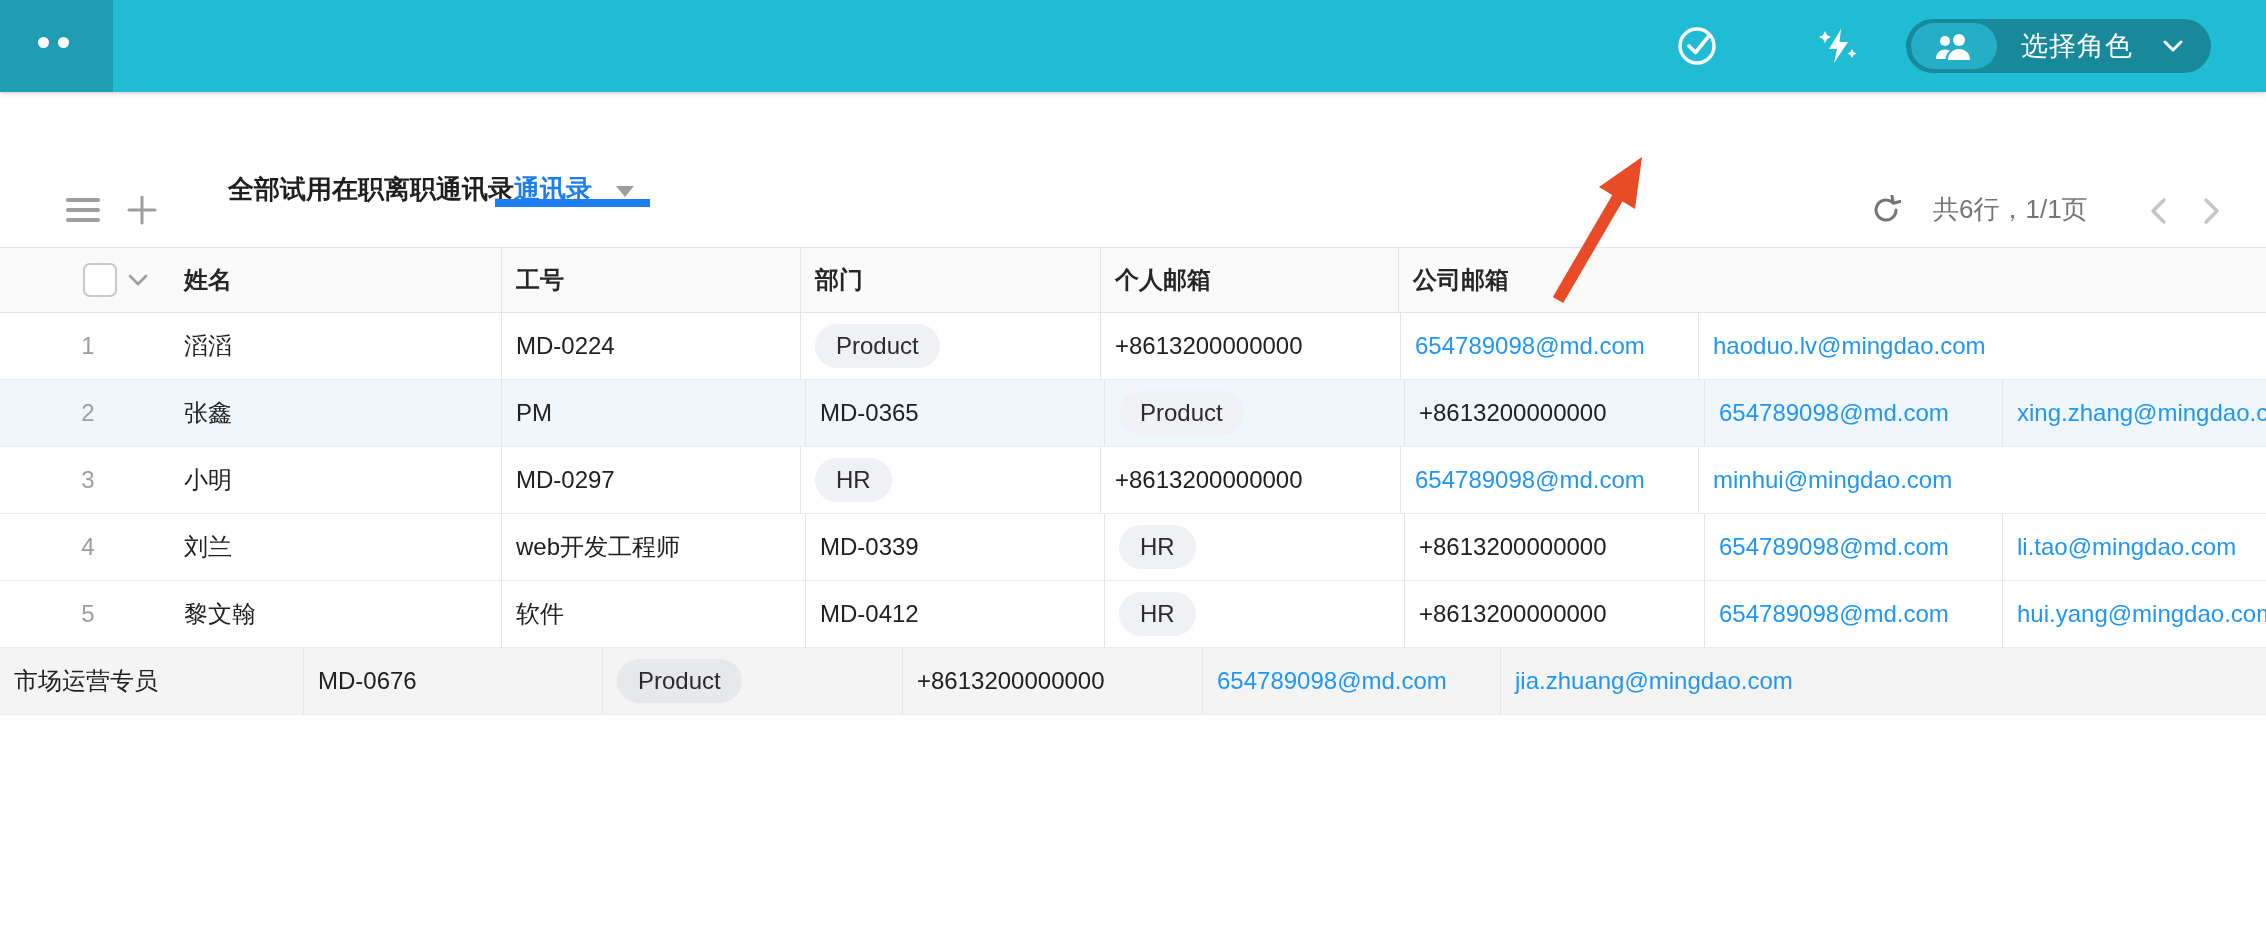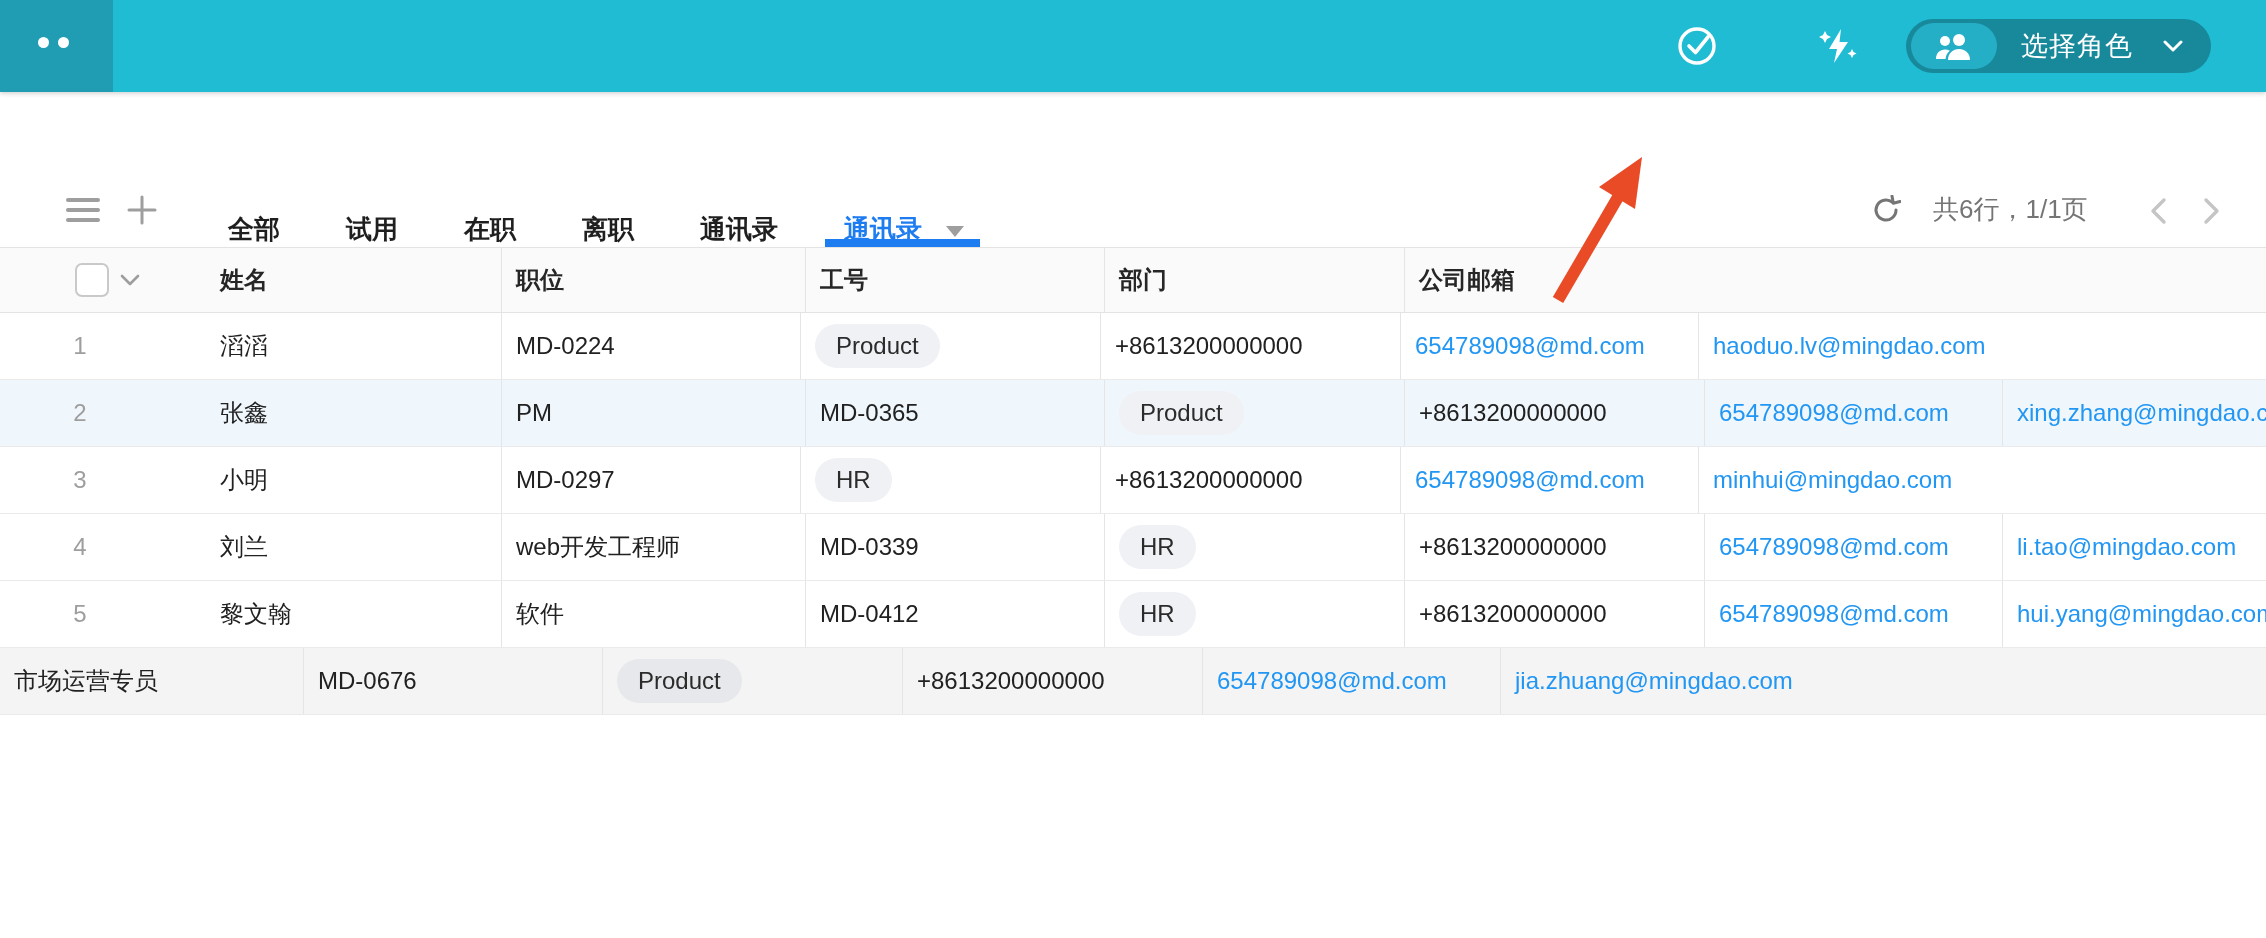--- a/index.html
+++ b/index.html
@@ -28,21 +28,21 @@
   .hdr-ic{position:absolute;cursor:pointer;}
   .drafts{position:absolute;left:1956px;top:126px;font-size:26px;color:#595959;cursor:pointer;}
   .new-record-btn{position:absolute;left:2083px;top:108px;width:150px;height:68px;border-radius:34px;
                   background:#1FBCD4;color:#fff;display:flex;align-items:center;justify-content:center;
                   font-size:28px;cursor:pointer;}
   .new-record-btn .plus{font-size:32px;font-weight:400;margin-right:10px;margin-top:-3px;}
 
   
   .tabs-row{position:absolute;left:0;top:172px;width:2266px;height:75px;background:#fff;}
   .tabs-ic{position:absolute;cursor:pointer;}
-  .tabs{position:absolute;left:228px;top:0;height:75px;display:flex;gap:66px;align-items:flex-end;}
+  .tabs{position:absolute;left:228px;top:0;height:75px;display:flex;align-items:flex-start;}
   .tab{position:relative;display:flex;align-items:center;font-size:26px;font-weight:600;color:#1f1f1f;cursor:pointer;white-space:nowrap;}
   .tab.active{color:#1E7CF1;}
   .tab.active::after{content:"";position:absolute;left:-19px;right:-16px;bottom:0;height:8px;background:#1E7CF1;}
   .tab .caret{width:0;height:0;border-left:9px solid transparent;border-right:9px solid transparent;
               border-top:11px solid #9E9E9E;margin-left:24px;margin-top:4px;}
   .pg-summary{position:absolute;left:1933px;top:0;height:75px;display:flex;align-items:center;
               font-size:26px;color:#757575;white-space:nowrap;}
   .pg-ic{position:absolute;cursor:pointer;}
 
   
@@ -55,21 +55,21 @@
   .th:last-child,.td:last-child{border-right:none;}
   .row{display:flex;height:67px;background:#fff;border-bottom:1px solid #EAEAEA;box-sizing:border-box;cursor:pointer;}
   .row.selected{background:#EFF6FC;}
   .row.hover{background:#F4F4F4;}
   .sel-zone{width:160px;flex:0 0 160px;display:flex;align-items:center;padding-left:75px;box-sizing:border-box;position:relative;}
   .checkbox{width:30px;height:30px;border:2px solid #C9C9C9;border-radius:7px;background:#fff;flex:0 0 30px;cursor:pointer;}
   .hdr-caret{margin-left:10px;display:flex;}
   .handle{width:160px;flex:0 0 160px;display:flex;align-items:center;justify-content:center;position:relative;}
   .more-dots{position:absolute;left:16px;display:flex;gap:6px;cursor:pointer;}
   .more-dots i{width:6px;height:6px;border-radius:50%;background:#6b6b6b;}
-  .name-cell{padding-left:0;gap:44px;}
+  .name-cell{padding-left:8px;}
   .name-text{margin-left:16px;}
   .tag{background:#F0F1F5;border-radius:22px;height:44px;line-height:44px;padding:0 21px;color:#2b2b2b;}
   .row.hover .tag{background:#E7E8EB;}
   .link{color:#2196F3;}
 
   .arrow-layer{position:absolute;left:0;top:0;width:2266px;height:938px;pointer-events:none;z-index:40;}
   svg{display:block;}
 </style>
 </head>
 <body>
@@ -228,23 +228,23 @@
           <div class="sel-zone">
             <span class="checkbox"></span>
             <span class="hdr-caret">
               <svg width="22" height="14" viewBox="0 0 22 14">
                 <path d="M3 3 L11 11 L19 3" fill="none" stroke="#9E9E9E" stroke-width="2.6" stroke-linecap="round" stroke-linejoin="round"></path>
               </svg>
             </span>
           </div>
           <span class="name-text">姓名</span>
         </div>
-        <div class="th" style="width: 304px; flex: 0 0 304px;">职位</div>
         <div class="th" style="width: 299px; flex: 0 0 299px;">工号</div>
         <div class="th" style="width: 300px; flex: 0 0 300px;">部门</div>
+        <div class="th" style="width: 298px; flex: 0 0 298px;">个人邮箱</div>
         <div class="th" style="width: 300px; flex: 0 0 300px;">公司邮箱</div>
       </div>
     <div>
         <div class="row">
           <div class="td name-cell" style="width: 502px; flex: 0 0 502px;">
             <div class="handle">
               <span style="color: rgb(158, 158, 158);">1</span>
             </div>
             <span class="name-text">滔滔</span>
           </div>

